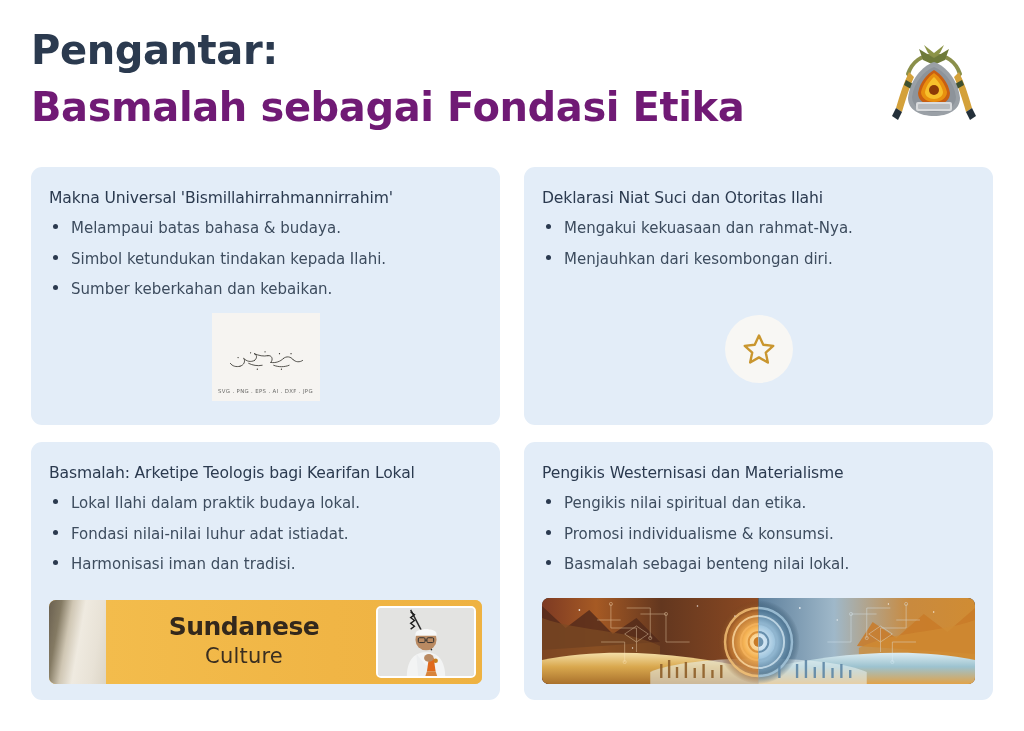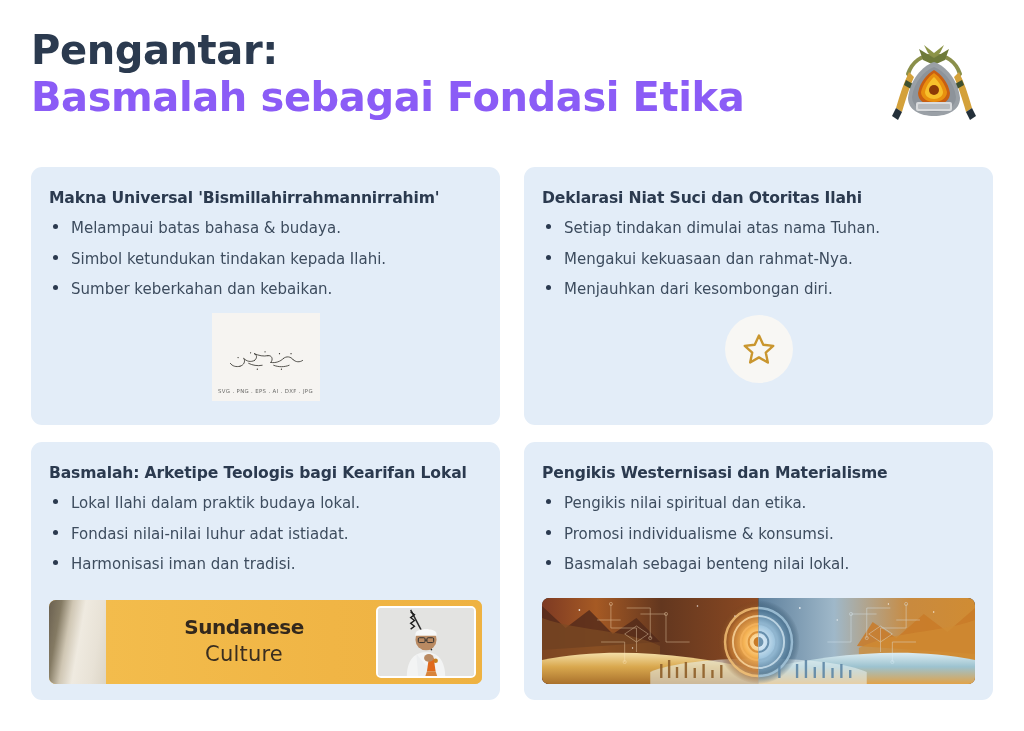--- a/index.html
+++ b/index.html
@@ -43,23 +43,23 @@
     font-weight: 700;
     line-height: 1.12;
     color: #2b3a4f;
     letter-spacing: -0.4px;
   }
 
   .title-line-2 {
     font-size: 40px;
     font-weight: 700;
     line-height: 1.12;
-    color: #8b5cf6;
+    color: #701a75;
     letter-spacing: -0.4px;
-    margin-top: 2px;
+    margin-top: 12px;
     text-align: center;
   }
 
   .brand-emblem {
     width: 92px;
     height: 88px;
     position: relative;
     flex: 0 0 auto;
     margin-right: 20px;
     margin-top: 10px;
@@ -83,21 +83,21 @@
     border-radius: 11px;
     padding: 20px 18px 14px 18px;
     position: relative;
     overflow: hidden;
     display: flex;
     flex-direction: column;
   }
 
   .card-title {
     font-size: 15.6px;
-    font-weight: 700;
+    font-weight: 400;
     color: #2b3a4f;
     line-height: 1.42;
     letter-spacing: -0.15px;
     margin-bottom: 10px;
   }
 
   .bullets {
     list-style: none;
     margin: 0 0 0 2px;
     padding: 0;
@@ -197,21 +197,21 @@
   .culture-text {
     flex: 1 1 auto;
     background: linear-gradient(90deg, #f3bc4c 0%, #f0b545 60%, #eeb242 100%);
     display: flex;
     flex-direction: column;
     align-items: center;
     justify-content: center;
     padding-right: 100px;
   }
   .culture-title {
-    font-size: 20px;
+    font-size: 25px;
     font-weight: 700;
     color: #33281c;
     letter-spacing: -0.5px;
     line-height: 1;
   }
   .culture-sub {
     font-size: 21px;
     font-weight: 400;
     color: #3a2e20;
     letter-spacing: 0.2px;
@@ -323,21 +323,20 @@
             </g>
           </svg>
           <div class="calligraphy-formats">SVG . PNG . EPS . AI . DXF . JPG</div>
         </div>
       </div>
     </section>
 
     <section class="card">
       <h2 class="card-title">Deklarasi Niat Suci dan Otoritas Ilahi</h2>
       <ul class="bullets">
-        <li>Setiap tindakan dimulai atas nama Tuhan.</li>
         <li>Mengakui kekuasaan dan rahmat-Nya.</li>
         <li>Menjauhkan dari kesombongan diri.</li>
       </ul>
 
       <div class="media-slot">
         <div class="star-badge">
           <svg width="36" height="36" viewBox="0 0 24 24" aria-hidden="true">
             <polygon points="12,3 14.85,9.2 21.5,9.9 16.5,14.4 17.9,21 12,17.6 6.1,21 7.5,14.4 2.5,9.9 9.15,9.2" fill="none" stroke="#c9962f" stroke-width="1.6" stroke-linejoin="round"></polygon>
           </svg>
         </div>

